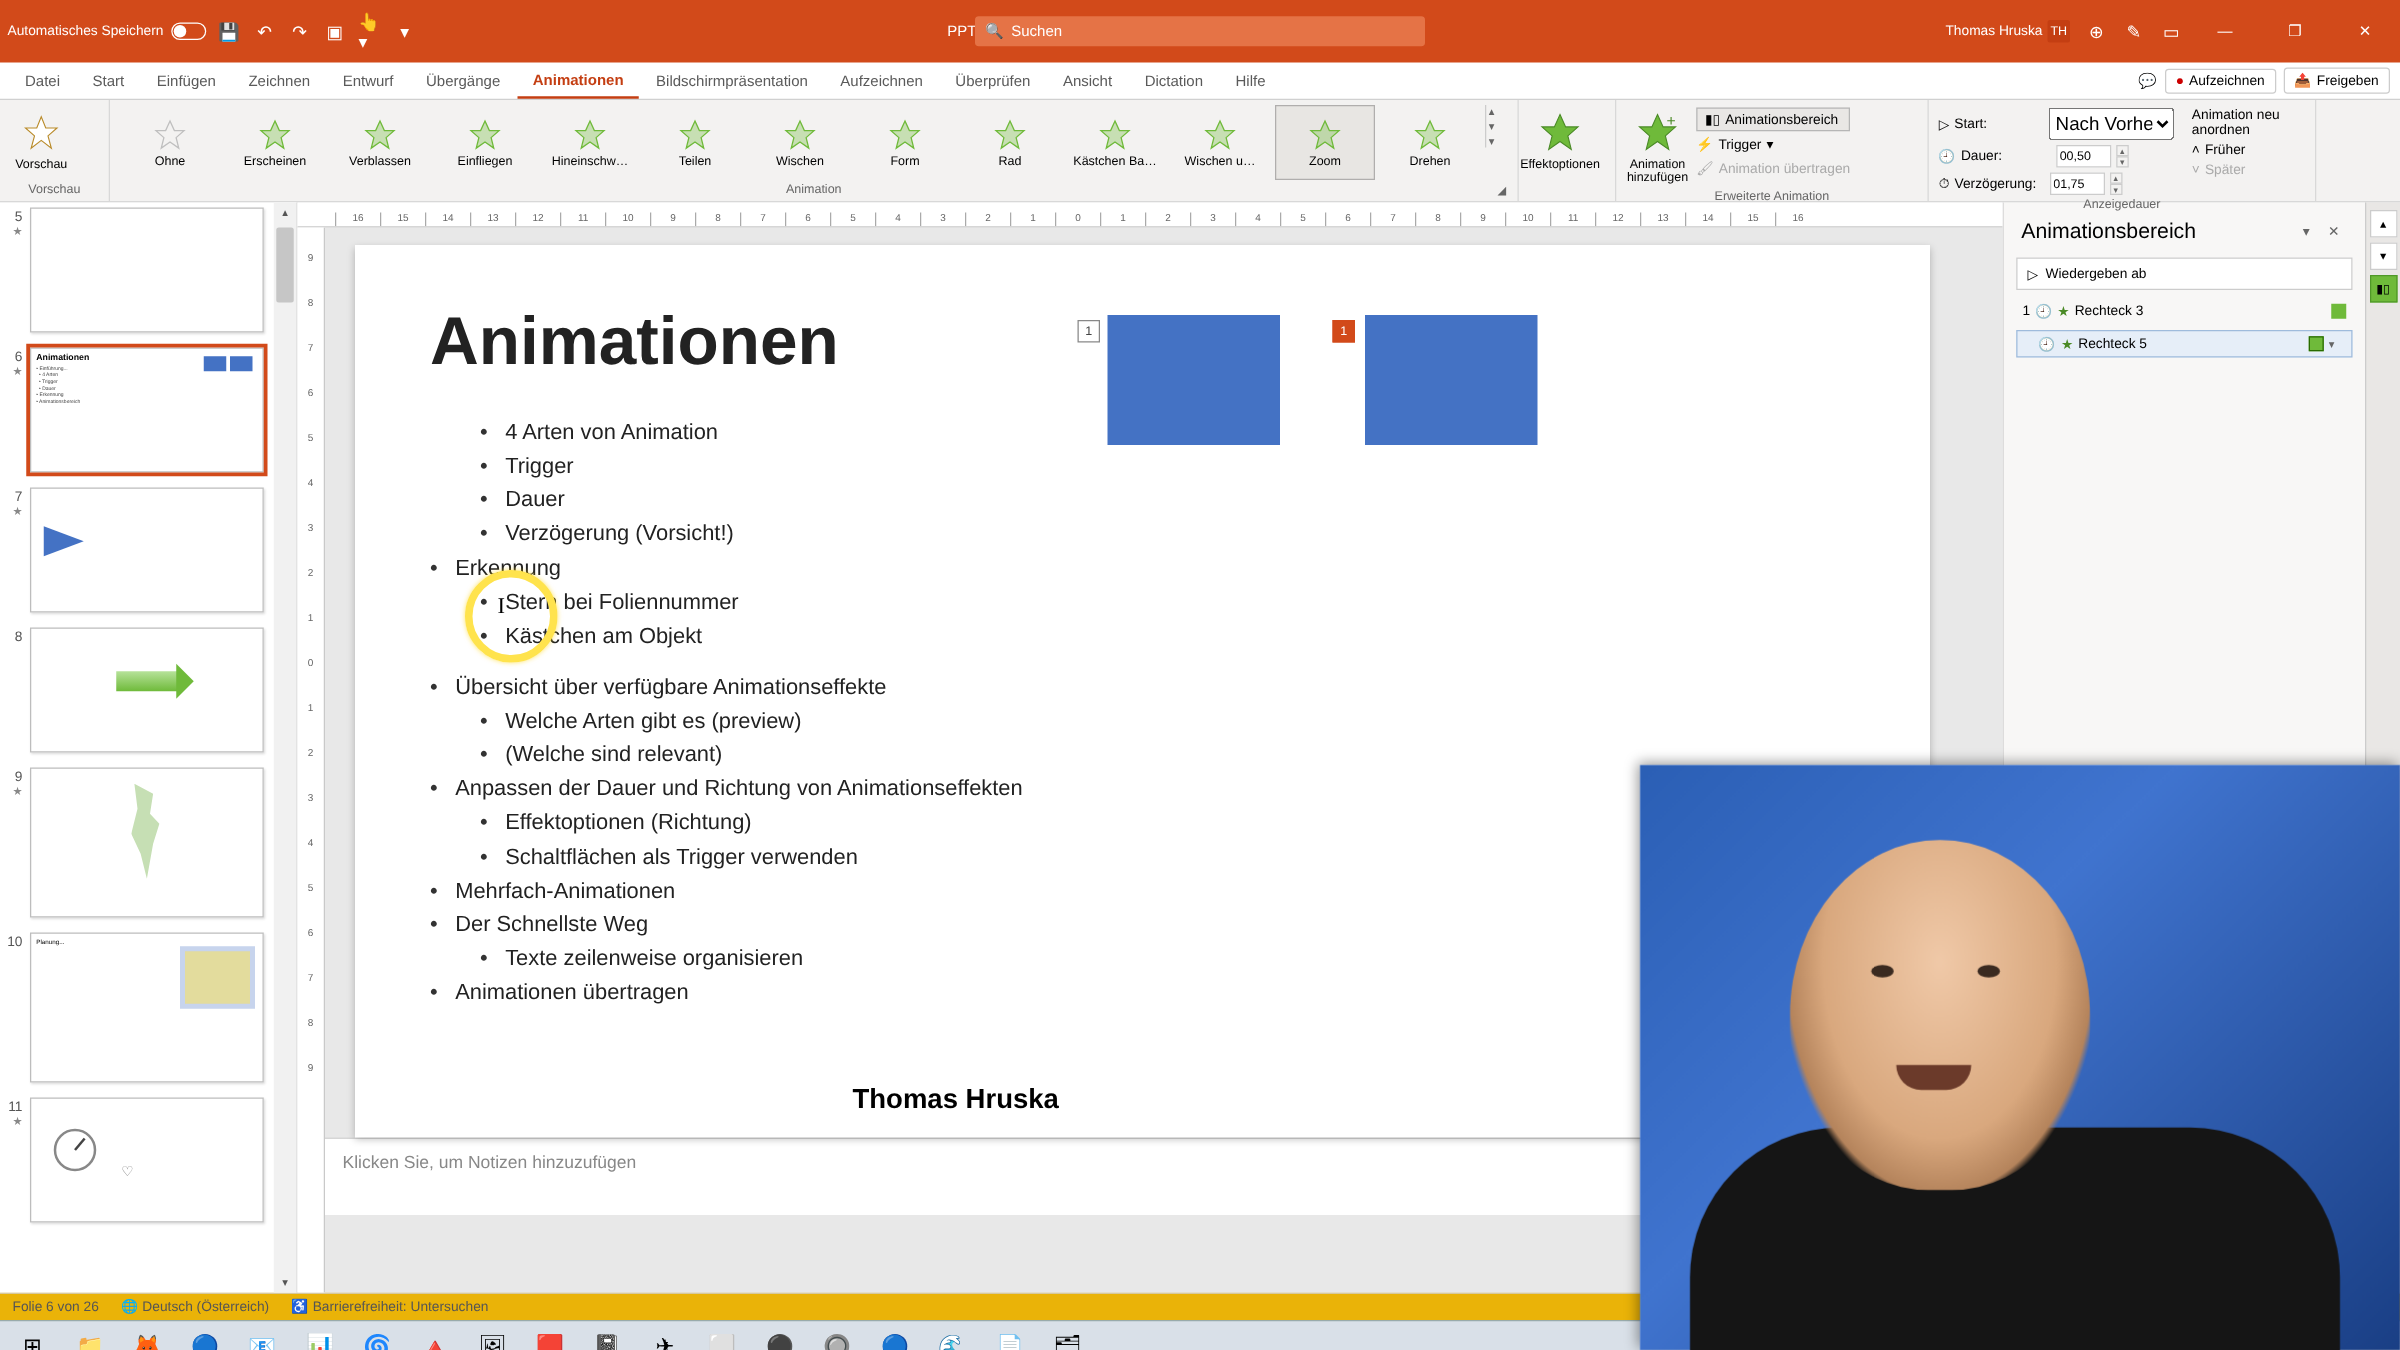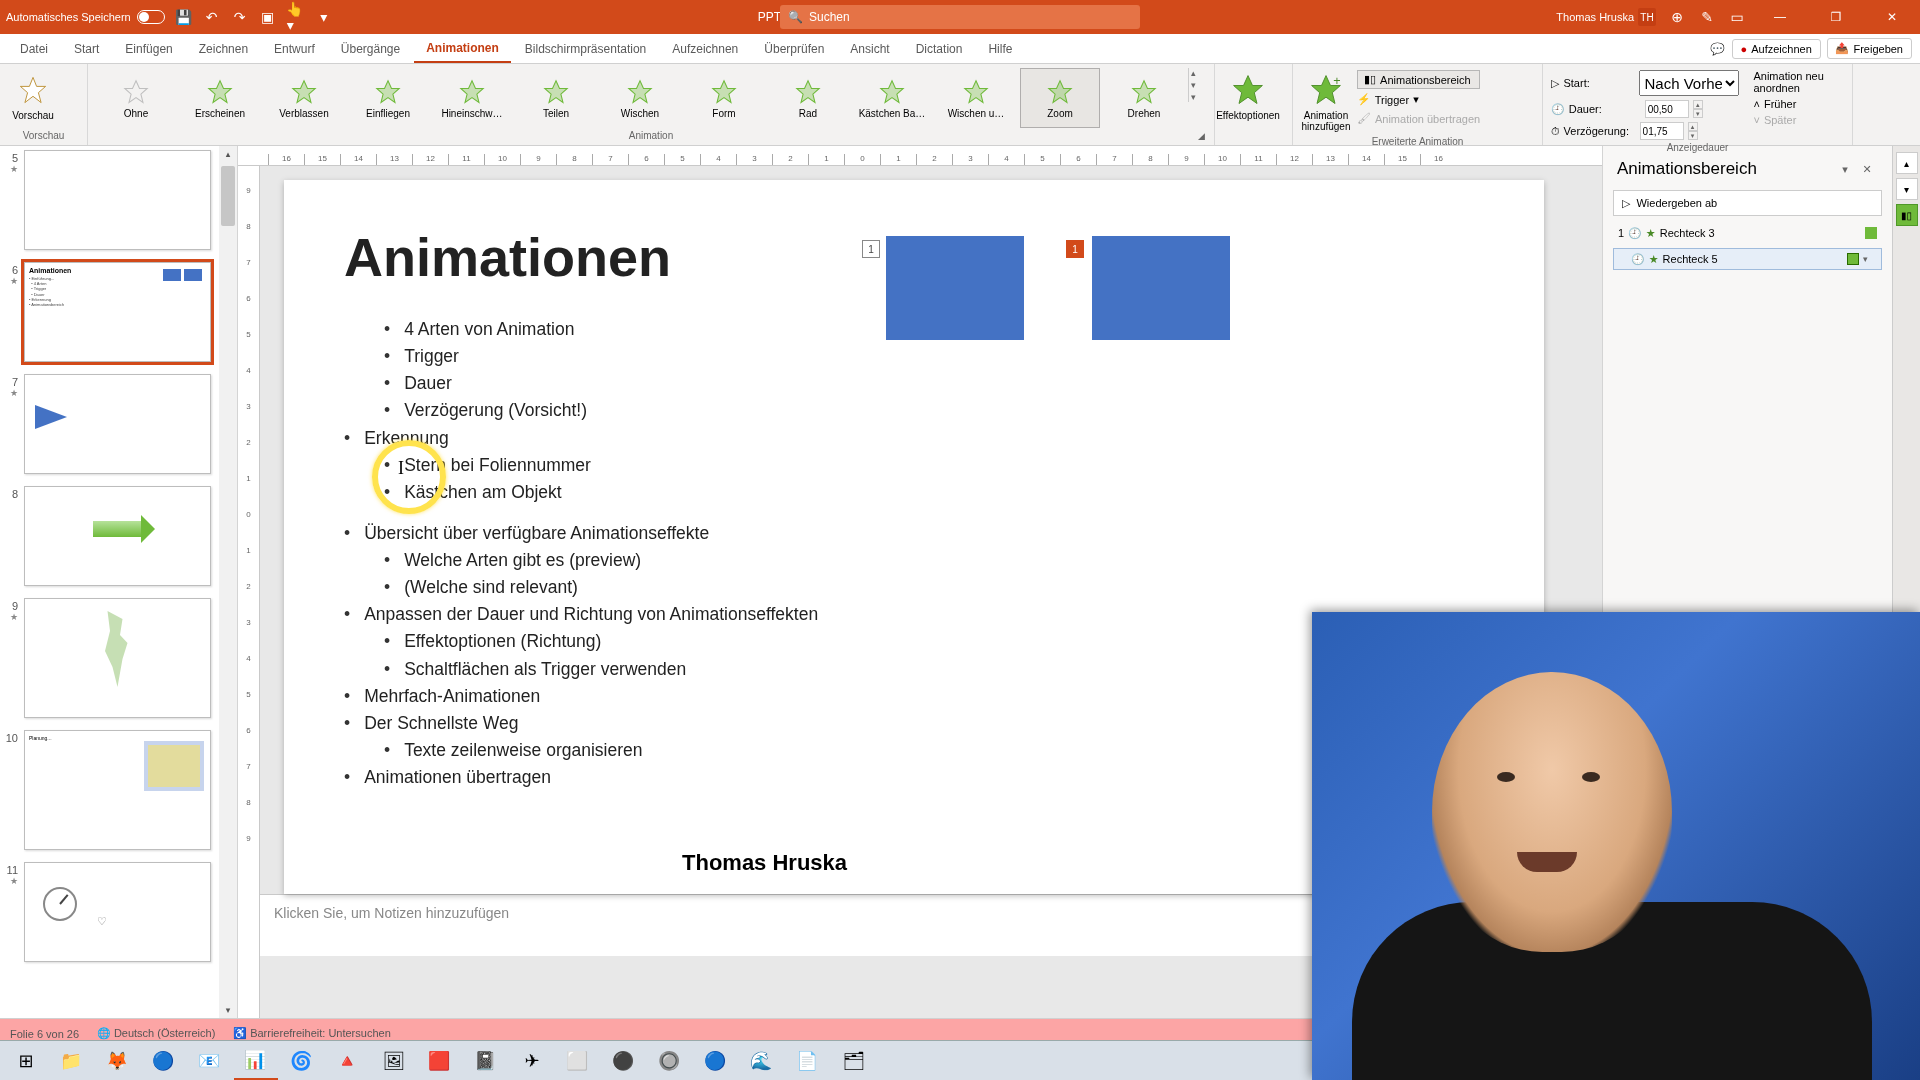--- a/index.html
+++ b/index.html
@@ -1,19 +1,19 @@
 <!DOCTYPE html>
 <html><head>
 <meta charset="utf-8">
 <style>
 * { margin: 0; padding: 0; box-sizing: border-box; font-family: "Segoe UI", Arial, sans-serif; }
 body { width: 1920px; height: 1080px; overflow: hidden; background: #fff; font-size: 12px; }
 
 
-.titlebar { height: 34px; background: #d24a1a; display: flex; align-items: center; color: #fff; padding: 0 6px; position: relative; }
+.titlebar { height: 50px; background: #d24a1a; display: flex; align-items: center; color: #fff; padding: 0 6px; position: relative; }
 .tb-left { display: flex; align-items: center; gap: 10px; }
 .autosave { display: flex; align-items: center; gap:6px; font-size:11px;}
 .toggle { width:28px; height:14px; border:1px solid #fff; border-radius:7px; position:relative; }
 .toggle::after{ content:""; width:10px;height:10px;border-radius:50%;background:#fff;position:absolute;left:1px;top:1px;}
 .tb-icon { width:18px; height:18px; display:flex; align-items:center; justify-content:center; font-size:14px; }
 .tb-filename { position:absolute; left:50%; transform:translateX(-120%); font-size:12px; }
 .tb-search { position:absolute; left:50%; transform:translateX(-50%); width:360px; height:24px; background:#e57346; border-radius:3px; display:flex; align-items:center; padding:0 8px; color:#fff; gap:6px;}
 .tb-search input { background:transparent; border:none; color:#fff; outline:none; flex:1; font-size:12px;}
 .tb-search input::placeholder{color:#fff;}
 .tb-right { margin-left:auto; display:flex; align-items:center; gap:12px; }
@@ -92,21 +92,21 @@
 .seq-item .bar { margin-left:auto; width:12px; height:12px;}
 .seq-item .bar.green{ background:#6fba3a;}
 .seq-item .bar.green2{ background:#6fba3a; border:1px solid #296b00;}
 .seq-item .dd { width:14px; font-size:9px; color:#666;}
 
 .side-toggles { width:28px; background:#e9e7e5; border-left:1px solid #ccc; display:flex; flex-direction:column; align-items:center; padding-top:6px; gap:4px;}
 .side-toggles div{ width:22px;height:22px;border:1px solid #ccc;background:#fff;display:flex;align-items:center;justify-content:center;font-size:10px;}
 .side-toggles div.on{ background:#6fba3a; border-color:#4f9828;}
 
 
-.statusbar { height:22px; background:#fca5a5; border-top:1px solid #d0d0d0; display:flex; align-items:flex-end; font-size:11px; color:#555; padding:0 10px; gap:18px;}
+.statusbar { height:22px; background:#eab308; border-top:1px solid #d0d0d0; display:flex; align-items:center; font-size:11px; color:#555; padding:0 10px; gap:18px;}
 
 
 .taskbar { height:40px; background:#d9e0e8; border-top:1px solid #9aa; display:flex; align-items:center; padding:0 4px; gap:2px;}
 .taskbar .tbtn { width:44px; height:38px; display:flex; align-items:center; justify-content:center; font-size:18px;}
 .taskbar .tbtn.pp{ border-bottom:2px solid #d24a1a;}
 
 
 .webcam { position:fixed; right:0; bottom:0; width:608px; height:468px; background:linear-gradient(135deg,#2b5fb5 0%, #4074cf 40%, #1a3f85 100%); box-shadow:-2px -2px 10px rgba(0,0,0,.4);}
 .webcam .head{ position:absolute; left:120px; top:60px; width:240px; height:280px; background:radial-gradient(ellipse at 50% 35%, #f0c9a8 0%, #d9a87e 55%, #b5845c 72%, transparent 75%); border-radius:50% 50% 46% 46%;}
 .webcam .body{ position:absolute; left:40px; top:290px; width:520px; height:220px; background:#151515; border-radius:120px 120px 0 0;}

